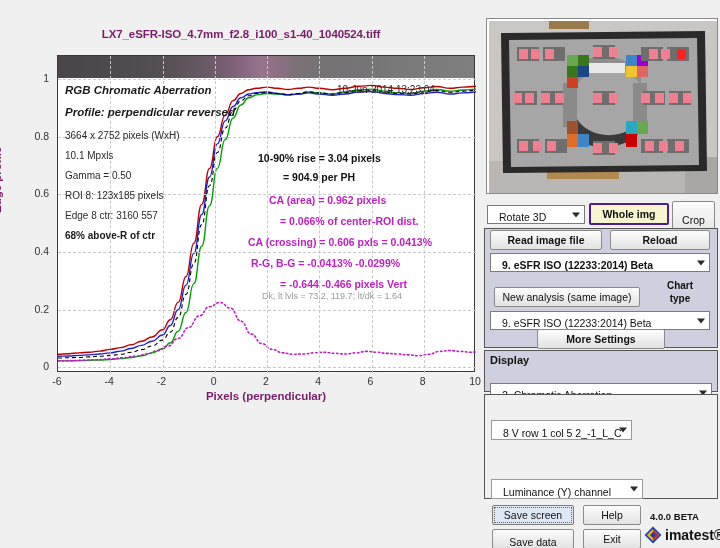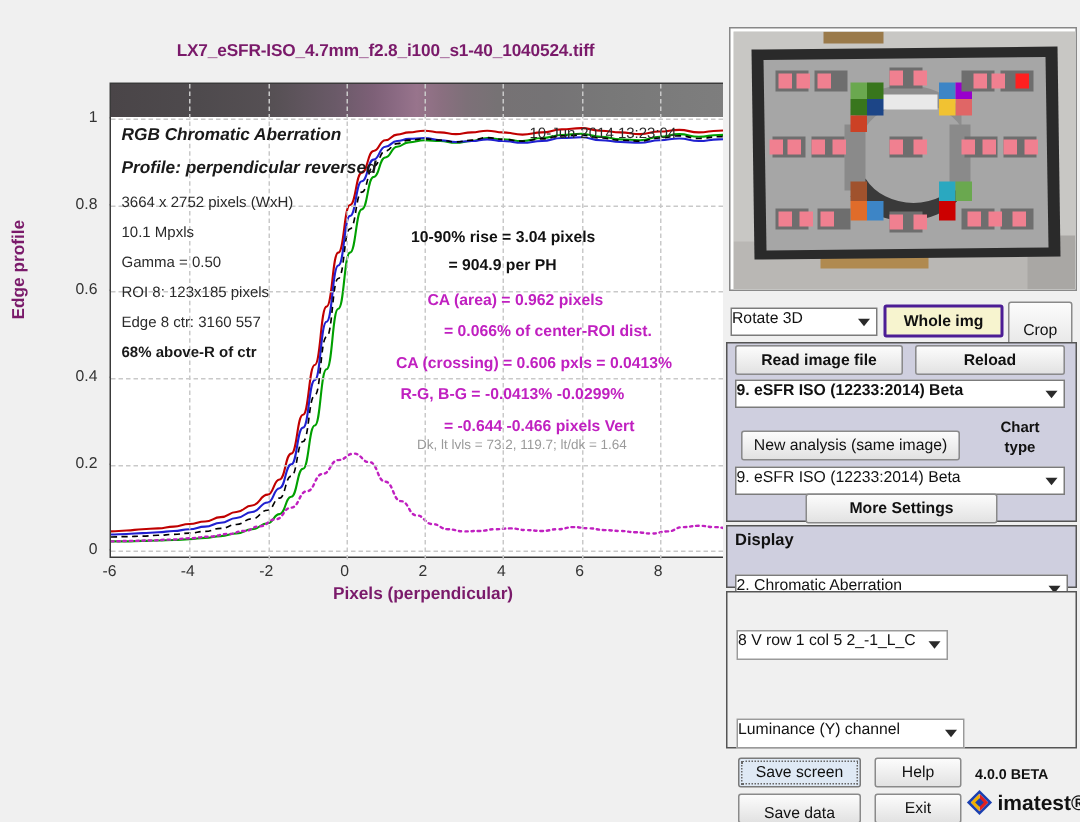--- a/index.html
+++ b/index.html
@@ -6,21 +6,21 @@
   html, body {
     margin: 0; padding: 0;
     width: 720px; height: 548px;
     background: #f0f0f0;
     font-family: "Liberation Sans", sans-serif;
     overflow: hidden;
   }
   #app { position: relative; width: 720px; height: 548px; background: #f0f0f0; }
 
   
-  #figure-panel { position: absolute; left: 16px; top: 0; width: 482px; height: 548px; background: #f0f0f0; }
+  #figure-panel { position: absolute; left: 0; top: 0; width: 482px; height: 548px; background: #f0f0f0; }
 
   #figure-title {
     position: absolute; left: 0; top: 28px; width: 482px; text-align: center;
     font-size: 11.5px; font-weight: bold; color: #7a1a6a; letter-spacing: -0.1px;
   }
 
   
   #plot-frame {
     position: absolute; left: 57px; top: 55px; width: 418px; height: 317px;
     background: #ffffff; border: 1px solid #3a3a3a;
@@ -85,22 +85,22 @@
     font-size: 10.5px; color: #111; text-align: center;
     display: flex; align-items: center; justify-content: center;
     cursor: pointer; font-family: "Liberation Sans", sans-serif;
   }
   .mbtn.bold { font-weight: bold; }
   .mbtn.yellow { background: #f7f4cf; border: 2px solid #4c1d95; font-weight: bold; }
   .mbtn.sel { background: #dfe9f5; border: 1px solid #7a7a7a; outline: 1px dotted #666; outline-offset: -3px; }
 
   .msel {
     position: absolute; background: #ffffff; border: 1px solid #7b7b7b;
-    font-size: 10.5px; color: #111; display: flex; align-items: flex-start;
-    padding-left: 0; cursor: pointer;
+    font-size: 10.5px; color: #111; display: flex; align-items: flex-end;
+    padding-left: 11px; cursor: pointer;
   }
   .msel .arrow {
     position: absolute; right: 4px; top: 50%; transform: translateY(-50%);
     width: 0; height: 0; border-left: 4px solid transparent; border-right: 4px solid transparent;
     border-top: 5px solid #2a2a2a;
   }
   .msel.boxed { border: 1px solid #9a9a9a; }
   .lbl { position: absolute; font-size: 11px; font-weight: bold; color: #111; }
   .lbl-sm { position: absolute; font-size: 10px; font-weight: bold; color: #111; text-align: center; }
 

